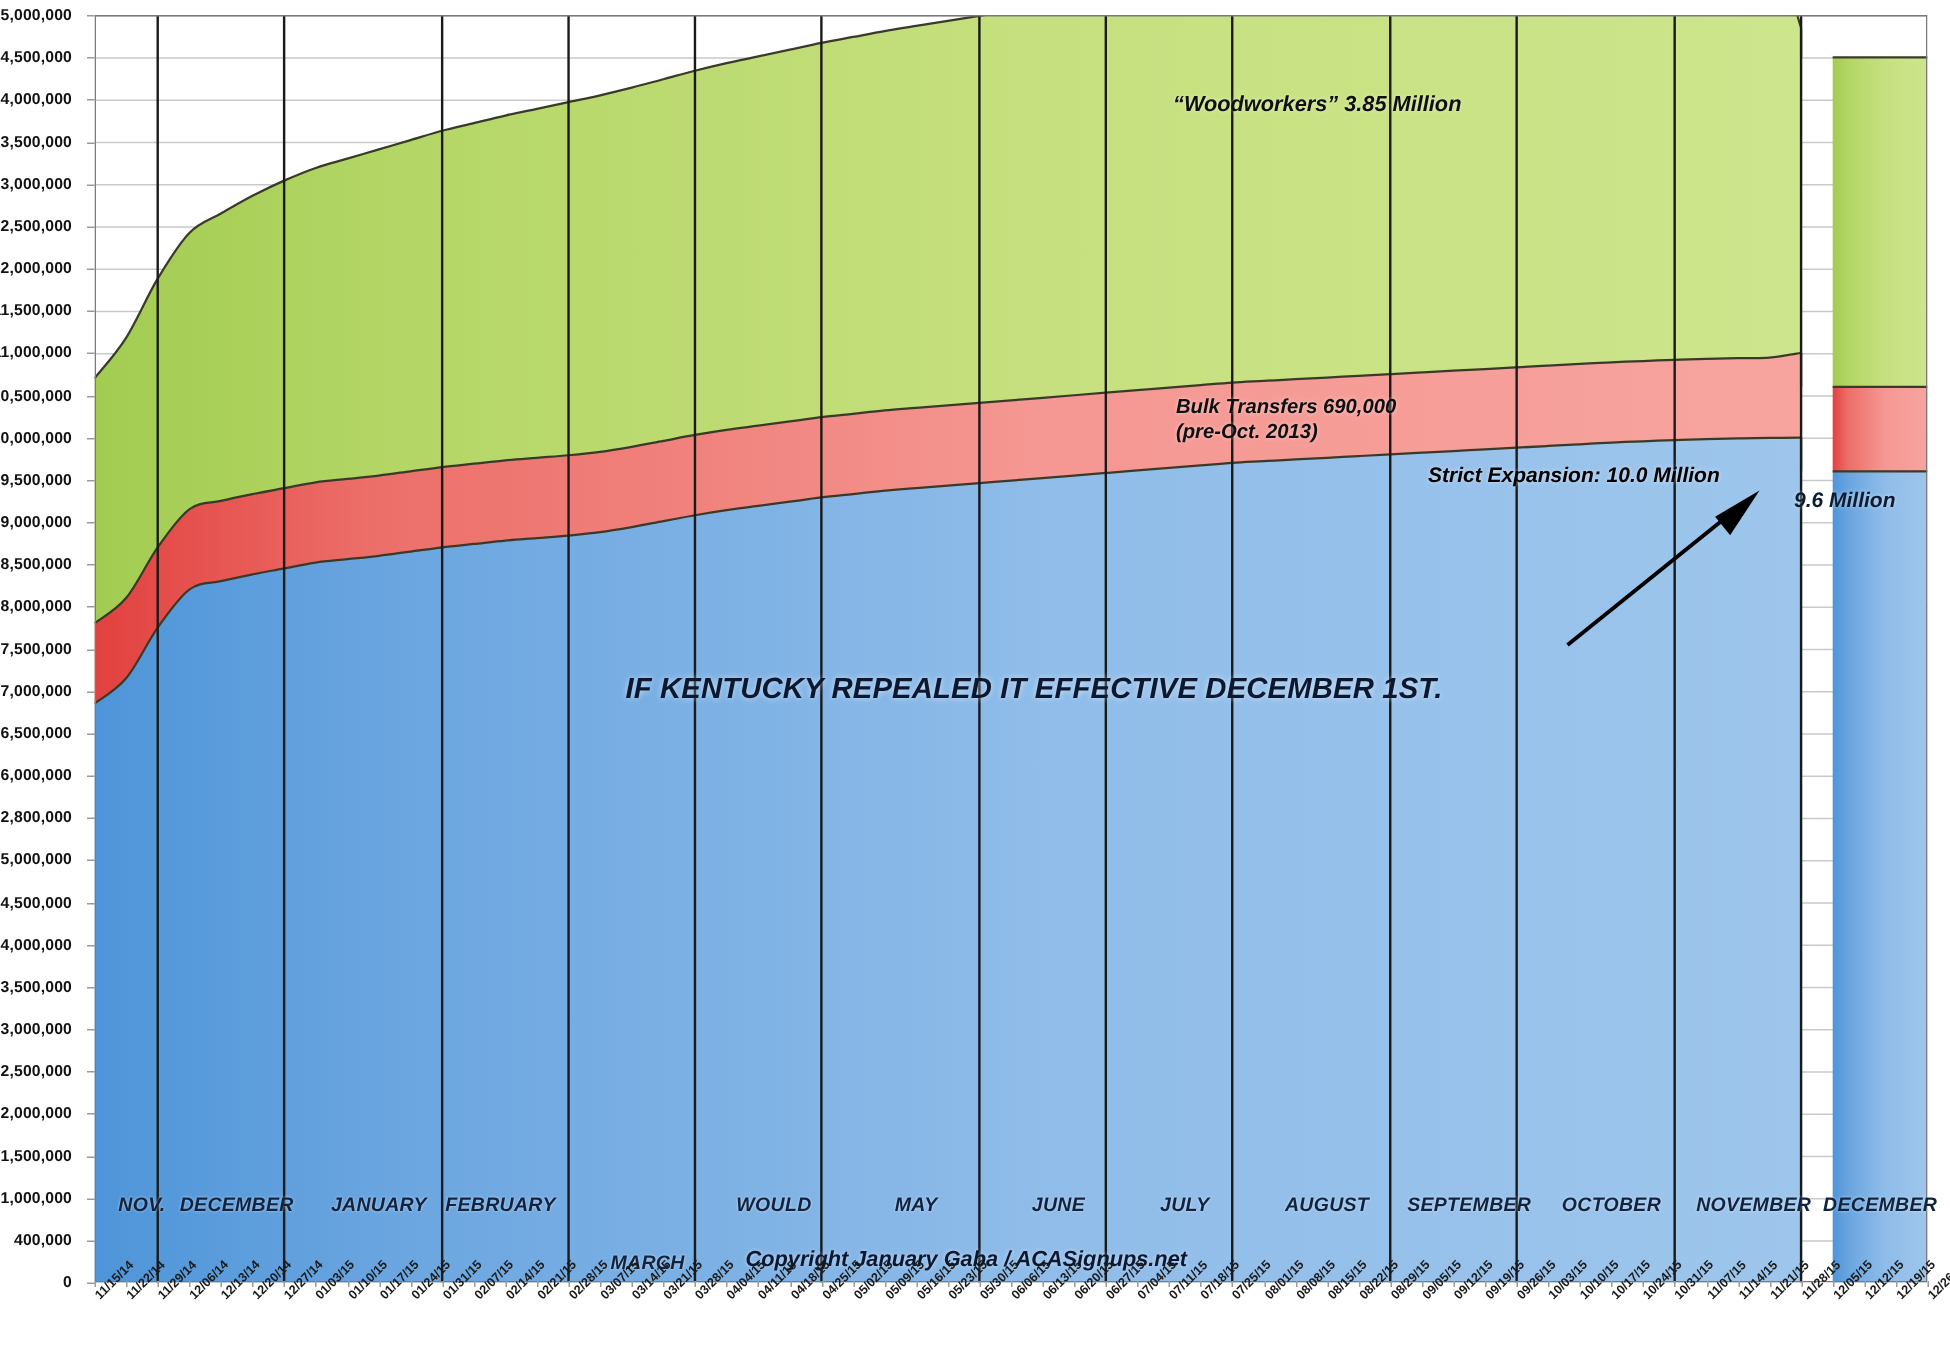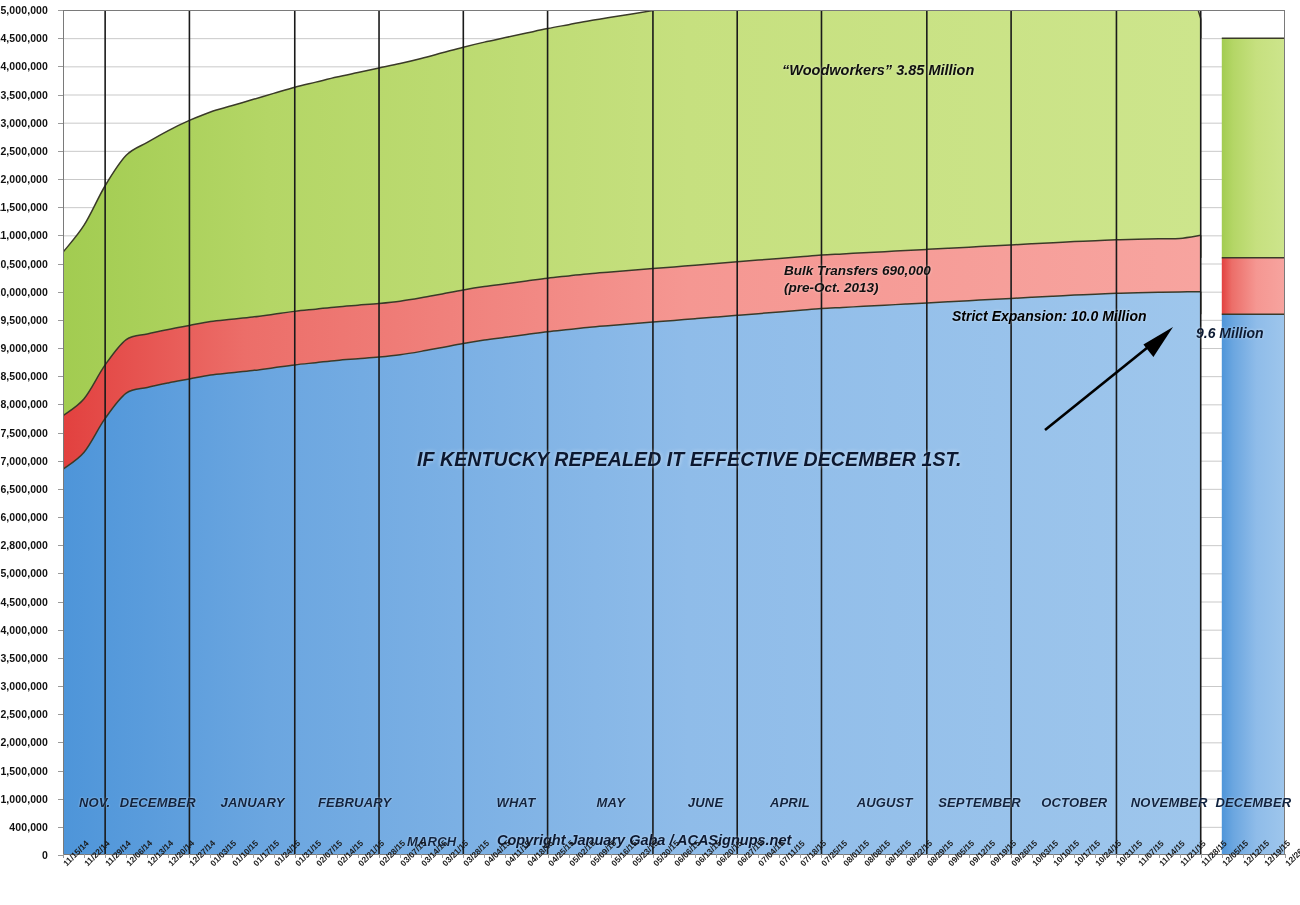--- a/index.html
+++ b/index.html
@@ -243,26 +243,26 @@
         <polygon id="arrowHead" points="1110,317 1090.407249894321,346.88518267129064 1080.407886889936,334.4587898114725" fill="#000"></polygon>
       </g>
       <rect id="plotBorder" x="0.5" y="0.5" width="1221" height="844" fill="none" stroke="#7a7a7a" stroke-width="1"></rect>
     </svg>
   </div>
 
   <div id="monthBands">
       <div class="month-band" style="left: 63px; width: 63.2069px; top: 791px;">NOV.</div>
       <div class="month-band" style="left: 105.138px; width: 105.345px; top: 791px;">DECEMBER</div>
       <div class="month-band" style="left: 189.414px; width: 126.414px; top: 791px;">JANUARY</div>
-      <div class="month-band" style="left: 302px; width: 105.345px; top: 791px;">FEBRUARY</div>
+      <div class="month-band" style="left: 281px; width: 105.345px; top: 791px;">FEBRUARY</div>
       <div class="month-band" style="left: 379.034px; width: 105.345px; top: 791px; margin-top: 39px;">MARCH</div>
-      <div class="month-band" style="left: 463.31px; width: 105.345px; top: 791px;">WHAT</div>
+      <div class="month-band" style="left: 463.31px; width: 105.345px; top: 791px;">WOULD</div>
       <div class="month-band" style="left: 547.586px; width: 126.414px; top: 791px;">MAY</div>
       <div class="month-band" style="left: 652.931px; width: 105.345px; top: 791px;">JUNE</div>
-      <div class="month-band" style="left: 737.207px; width: 105.345px; top: 791px;">APRIL</div>
+      <div class="month-band" style="left: 737.207px; width: 105.345px; top: 791px;">JULY</div>
       <div class="month-band" style="left: 821.483px; width: 126.414px; top: 791px;">AUGUST</div>
       <div class="month-band" style="left: 926.828px; width: 105.345px; top: 791px;">SEPTEMBER</div>
       <div class="month-band" style="left: 1011.1px; width: 126.414px; top: 791px;">OCTOBER</div>
       <div class="month-band" style="left: 1116.45px; width: 105.345px; top: 791px;">NOVEMBER</div>
       <div class="month-band" style="left: 1200.72px; width: 105.345px; top: 791px;">DECEMBER</div>
     </div>
 
   <div class="anno anno-wood" style="left:782px;top:62px;">“Woodworkers” 3.85 Million</div>
 
   <div class="anno anno-bulk" style="left:784px;top:262px;"><span>Bulk Transfers 690,000</span><br><span>(pre-Oct. 2013)</span></div>

